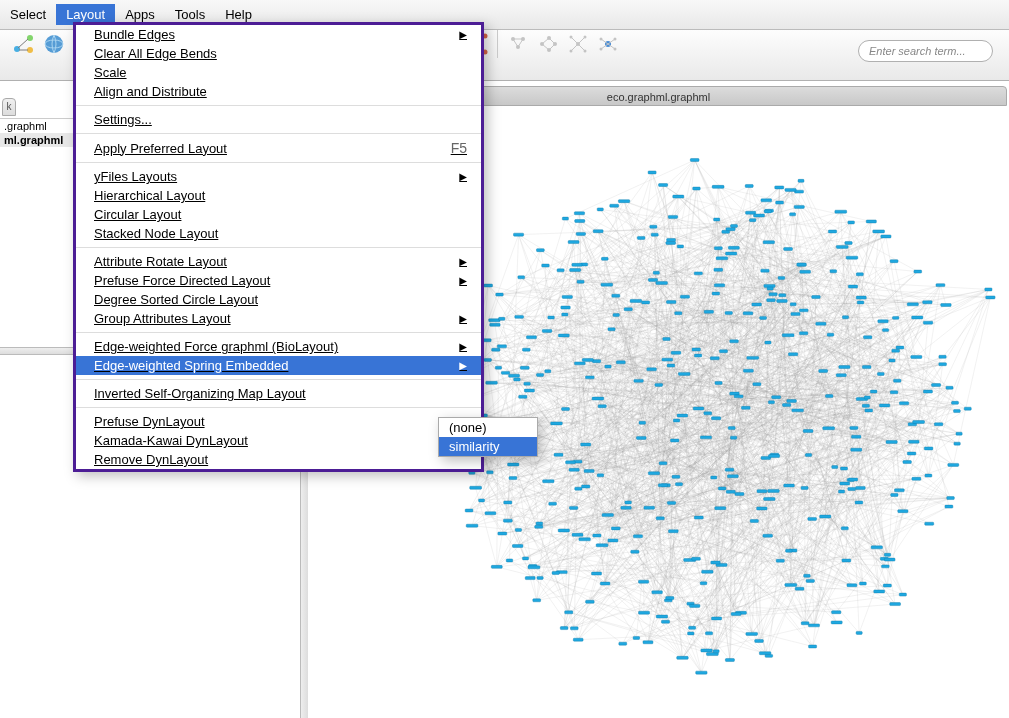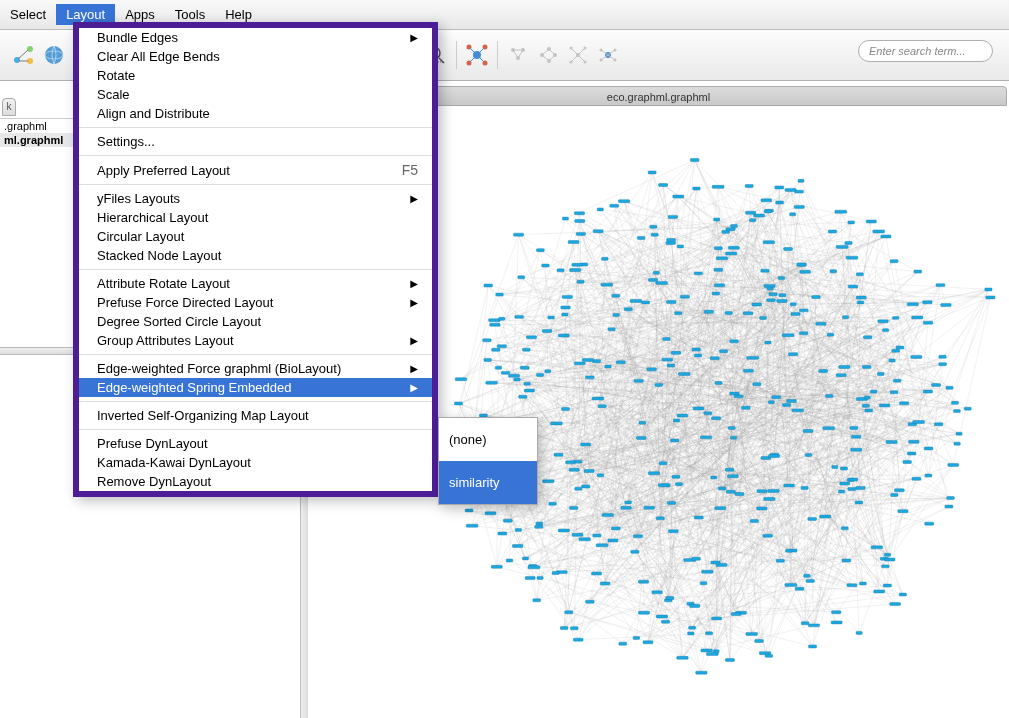--- a/index.html
+++ b/index.html
@@ -5,45 +5,45 @@
 * { margin: 0; padding: 0; box-sizing: border-box; font-family: "Lucida Grande", "Helvetica Neue", Arial, sans-serif; }
 body { background: #fff; width: 1009px; height: 718px; overflow: hidden; position: relative; }
 
 .menubar { height: 30px; background: linear-gradient(#f8f8f8, #e8e8e8); border-bottom: 1px solid #bbb; display: flex; align-items: center; font-size: 13px; }
 .menubar .mitem { padding: 3px 10px; cursor: default; }
 .menubar .mitem.active { background: #3874d6; color: #fff; }
 
 .toolbar-wrap { background: linear-gradient(#fdfdfd, #e9e9e9); border-bottom: 1px solid #b0b0b0; }
 .session-row { height: 20px; display:flex; align-items:center; padding: 0 10px; font-size:11px; color:#444; }
 .session-row .sess-label { position:absolute; left:470px; }
-.toolbar { height: 50px; display:flex; align-items:center; padding: 0 10px; gap: 2px; position:relative; }
+.toolbar { height: 50px; display:flex; align-items:flex-start; padding: 0 10px; gap: 2px; position:relative; }
 .tb-icon { width: 28px; height: 28px; display:flex; align-items:center; justify-content:center; opacity:0.85; }
 .tb-sep { width:1px; height:28px; background:#ccc; margin:0 4px; }
 .search-box { position:absolute; right:16px; top:10px; width:135px; height:22px; border:1px solid #b0b0b0; border-radius:11px; background:#fff; font-size:11px; padding:0 10px; color:#888; display:flex; align-items:center; font-style:italic; }
 
 .doc-title { height:20px; background: linear-gradient(#dcdcdc,#c8c8c8); border:1px solid #aaa; border-radius:4px 4px 0 0; text-align:center; font-size:11px; line-height:20px; color:#333; position:absolute; left:310px; right:2px; top:86px; }
 
 .left-panel { position:absolute; left:0; top:98px; width:308px; bottom:0; border-right:1px solid #bbb; background:#fff; }
 .lp-tab { height:18px; background:linear-gradient(#f0f0f0,#ddd); border:1px solid #aaa; border-radius:4px 4px 0 0; width:14px; font-size:10px; text-align:center; line-height:16px; color:#555; margin:0 2px 2px 2px;}
 .lp-row { font-size:11px; padding:1px 4px; }
 .lp-row.bold { font-weight:bold; background:#e8e8e8; }
 .lp-divider { height:8px; background:linear-gradient(#eee,#ddd); border-top:1px solid #bbb; border-bottom:1px solid #bbb; margin-top:200px; }
 .lp-vbar { position:absolute; left:300px; top:250px; width:8px; bottom:0; background:linear-gradient(90deg,#eee,#ddd); border-left:1px solid #bbb; }
 
 .canvas { position:absolute; left:310px; top:120px; right:0; bottom:0; background:#fff; overflow:hidden; }
 
-.dropdown { position:absolute; left:73px; top:22px; width:365px; background:#fff; border:6px solid #4c1d95; box-shadow: 4px 4px 12px rgba(0,0,0,0.25); font-size:13px; z-index:100; }
+.dropdown { position:absolute; left:73px; top:22px; width:411px; background:#fff; border:3px solid #4c1d95; box-shadow: 4px 4px 12px rgba(0,0,0,0.25); font-size:13px; z-index:100;text-decoration:underline; }
 .dd-item { padding:2px 14px 2px 18px; display:flex; justify-content:space-between; align-items:center; cursor:default; }
 .dd-item.selected { background:#3874d6; color:#fff; }
 .dd-sep { height:1px; background:#ddd; margin:4px 0; }
 .dd-arrow { font-size:10px; }
 .dd-shortcut { font-size:14px; color:#666; }
 
 .submenu { position:absolute; left:438px; top:417px; width:100px; background:#fff; border:1px solid #aaa; box-shadow:4px 4px 12px rgba(0,0,0,0.25); font-size:13px; z-index:101; }
-.sm-item { padding:14px 10px; }
+.sm-item { padding:2px 10px; }
 .sm-item.selected { background:#3874d6; color:#fff; }
 
 svg.network { width:100%; height:100%; }
 .node { fill:#1fa8e0; stroke:#0b7aa8; stroke-width:0.4; }
 .edge { stroke:#999; stroke-width:0.3; opacity:0.45; }
 </style>
 </head>
 <body>
 
 <div class="menubar" id="menubar">
@@ -2000,23 +2000,20 @@
 
 <div class="dropdown" id="dropdown">
     <div class="dd-item">
       <span>Bundle Edges</span>
       <span class="dd-arrow">▶</span>
     </div>
     <div class="dd-item">
       <span>Clear All Edge Bends</span>
     </div>
     <div class="dd-item">
-      <span>Rotate</span>
-    </div>
-    <div class="dd-item">
       <span>Scale</span>
     </div>
     <div class="dd-item">
       <span>Align and Distribute</span>
     </div>
     <div class="dd-sep"></div>
     <div class="dd-item">
       <span>Settings...</span>
     </div>
     <div class="dd-sep"></div>

